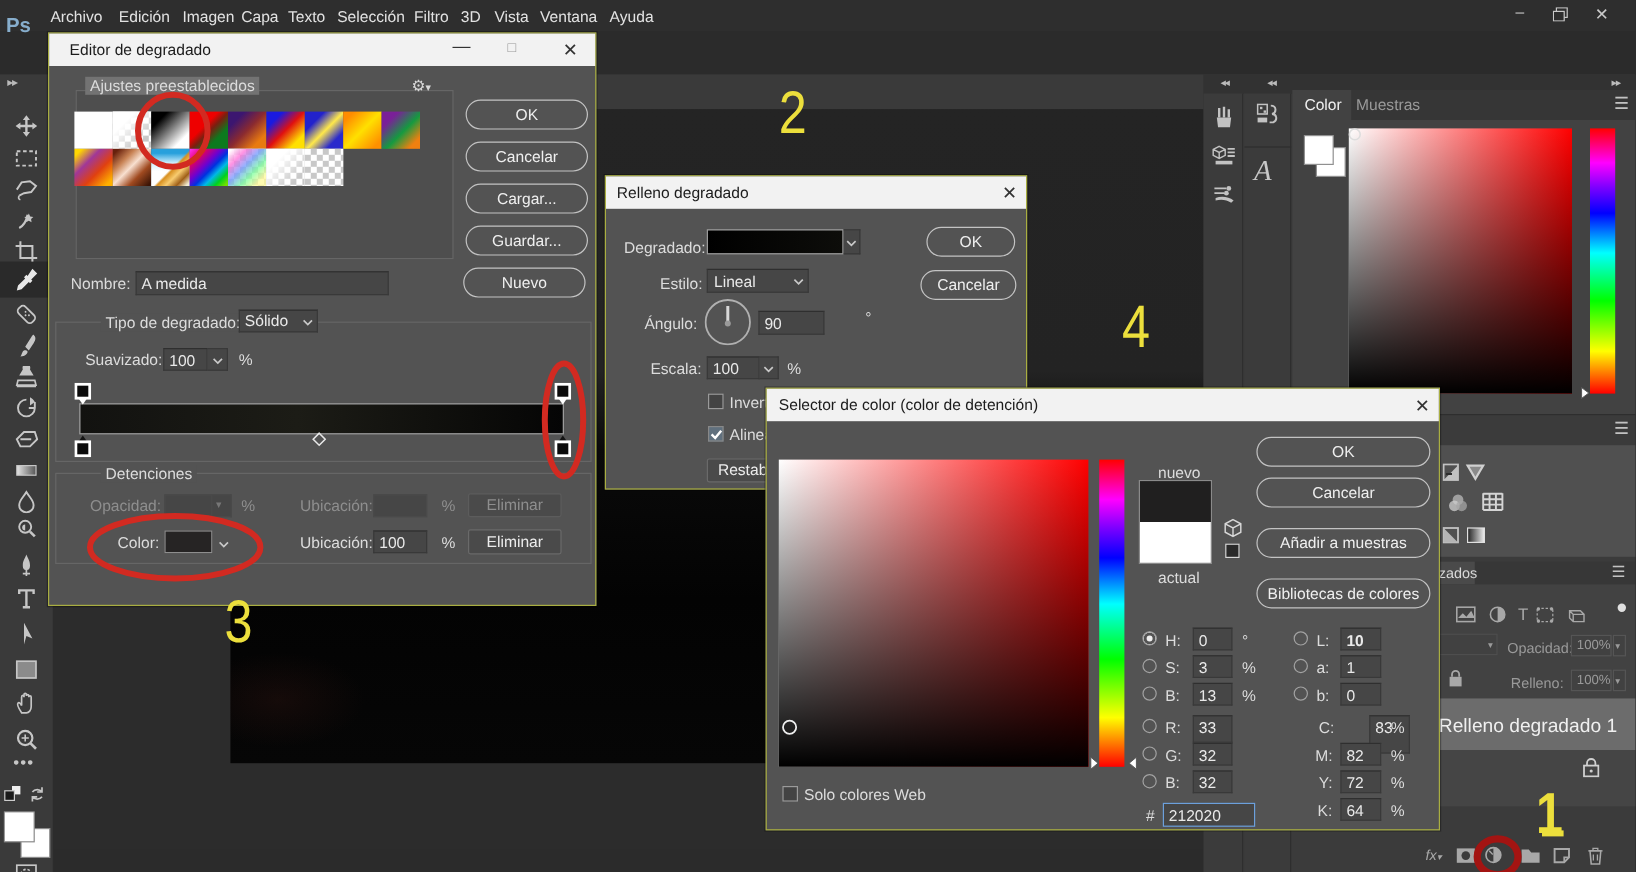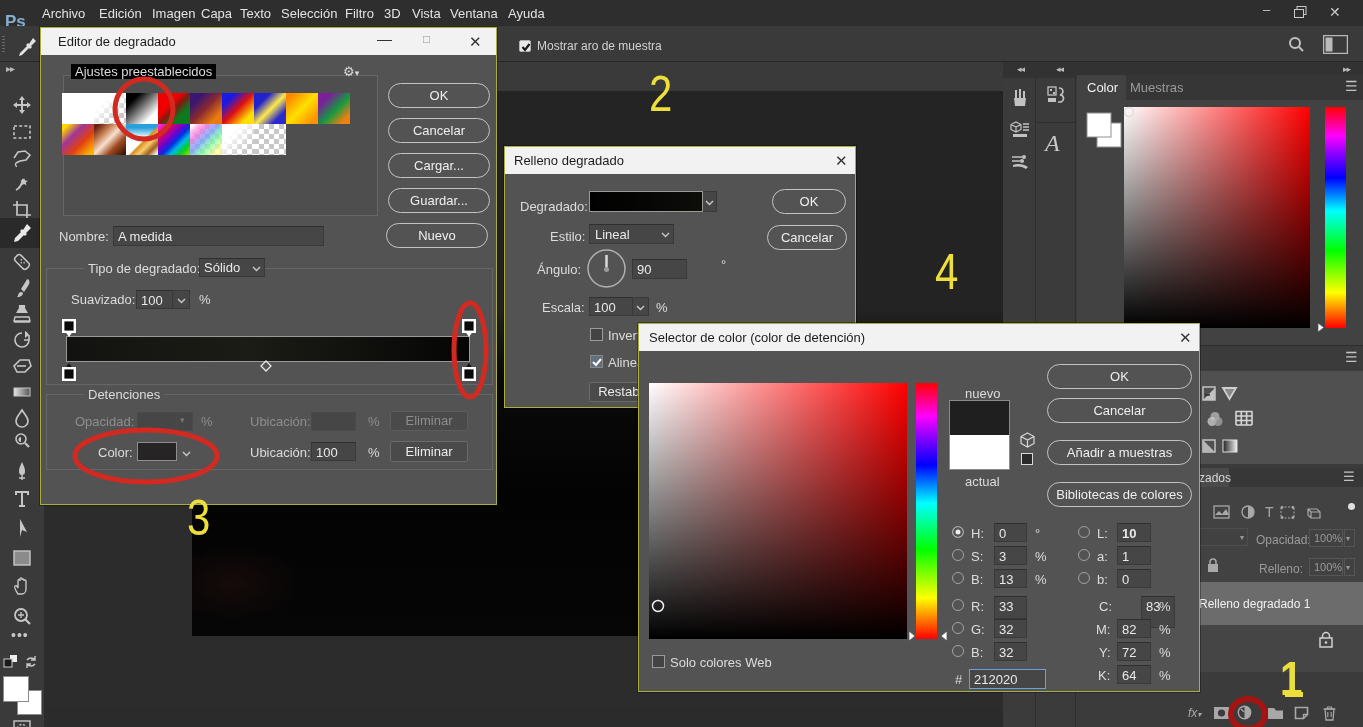--- a/index.html
+++ b/index.html
@@ -67,39 +67,20 @@
     <span class="mi" style="left:412px;">Vista</span>
     <span class="mi" style="left:450px;">Ventana</span>
     <span class="mi" style="left:508px;">Ayuda</span>
     <span class="mi" style="left:1263px; top:2px; color:#c9c9c9;">–</span>
     <svg class="mi" style="left:1294px; top:6px;" width="13" height="12" viewBox="0 0 13 12">
         <rect x="3" y="0.5" width="9" height="8" fill="none" stroke="#c9c9c9"></rect>
         <rect x="0.5" y="3.5" width="9" height="8" fill="#2e2e2e" stroke="#c9c9c9"></rect>
       </svg>
     <span class="mi" style="left:1329px; top:4px; color:#c9c9c9; font-size:14px;">✕</span>
   </div>
-  <div id="optionsbar">
-    <svg style="position:absolute; left:16px; top:10px;" width="22" height="22" viewBox="0 0 22 22">
-        <path d="M17 2 l3 3 -5 5 1 1 -2 2 -1-1 -7 7 -3 1 1-3 7-7 -1-1 2-2 1 1z" fill="#e2e2e2"></path>
-      </svg>
-    <div style="position:absolute; left:2px; top:10px; width:3px; height:18px; background:repeating-linear-gradient(180deg,#6a6a6a 0 1px,#3a3a3a 1px 3px);"></div>
-    <div class="chk" style="left:519px; top:14px; width:12px; height:12px; background:#e9e9e9; border-color:#b0b0b0; border-radius:2px;"></div>
-    <svg style="position:absolute; left:520px; top:15px;" width="12" height="12" viewBox="0 0 12 12">
-        <path d="M2.5 6 l2.5 3 4.5-6" stroke="#1a1a1a" stroke-width="2.2" fill="none"></path>
-      </svg>
-    <span class="lbl" style="left:537px; top:13px; font-size:12px; color:#d2d2d2;">Mostrar aro de muestra</span>
-    <svg style="position:absolute; left:1288px; top:10px;" width="17" height="17" viewBox="0 0 17 17">
-        <circle cx="7" cy="7" r="5" fill="none" stroke="#c2c2c2" stroke-width="2"></circle>
-        <path d="M11 11 l4 4" stroke="#c2c2c2" stroke-width="2"></path>
-      </svg>
-    <svg style="position:absolute; left:1323px; top:9px;" width="25" height="19" viewBox="0 0 25 19">
-        <rect x="0.5" y="0.5" width="24" height="18" fill="none" stroke="#b9b9b9" stroke-width="1.5"></rect>
-        <rect x="2.5" y="2.5" width="7" height="14" fill="#b9b9b9"></rect>
-      </svg>
-  </div>
   <div id="tabstrip"></div>
   <div id="toolbar">
     <span style="position:absolute; left:6px; top:1px; color:#b9b9b9; font-size:10px; letter-spacing:-1px;">▸▸</span>
     <svg class="ti" style="top:33px;" viewBox="0 0 20 20">
         <path d="M10 1 L13 5 H11 V9 H15 V7 L19 10 L15 13 V11 H11 V15 H13 L10 19 L7 15 H9 V11 H5 V13 L1 10 L5 7 V9 H9 V5 H7 Z" fill="#c6c6c6"></path>
       </svg>
     <svg class="ti" style="top:60px;" viewBox="0 0 20 20">
         <rect x="2" y="4" width="16" height="12" fill="none" stroke="#c6c6c6" stroke-width="1.6" stroke-dasharray="3 2.2"></rect>
       </svg>
     <svg class="ti" style="top:86px;" viewBox="0 0 20 20">
@@ -313,21 +294,21 @@
     <svg style="position:absolute; left:204px; top:496px;" width="12" height="15" viewBox="0 0 12 15">
         <rect x="1" y="6" width="10" height="8" fill="#a8a8a8"></rect>
         <path d="M3 6 V4 a3 3 0 0 1 6 0 V6" fill="none" stroke="#a8a8a8" stroke-width="1.5"></path>
       </svg>
     <span style="position:absolute; left:256px; top:500px; color:#9a9a9a; font-size:12px;">Relleno:</span>
     <div style="position:absolute; left:306px; top:496px; width:34px; height:18px; background:#414141; border:1px solid #555; color:#9a9a9a; font-size:11px; padding:2px 0 0 4px;">100%</div>
     <div style="position:absolute; left:341px; top:496px; width:11px; height:18px; background:#414141; border:1px solid #555;">
         <span style="position:absolute; left:1px; top:4px; font-size:8px; color:#9a9a9a;">▾</span>
       </div>
     <div style="position:absolute; left:192px; top:520px; width:168px; height:43px; background:#6c6c6c;">
-      <span style="position:absolute; left:4px; top:15px; color:#f0f0f0; font-size:12px;">Relleno degradado 1</span>
+      <span style="position:absolute; left:4px; top:15px; color:#f0f0f0; font-size:16px;">Relleno degradado 1</span>
     </div>
     <div style="position:absolute; left:192px; top:563px; width:168px; height:47px; background:#454545;">
       <svg style="position:absolute; left:124px; top:6px;" width="14" height="17" viewBox="0 0 14 17">
           <rect x="1" y="7" width="12" height="9" fill="none" stroke="#d0d0d0" stroke-width="1.5"></rect>
           <path d="M3.5 7 V5 a3.5 3.5 0 0 1 7 0 V7" fill="none" stroke="#d0d0d0" stroke-width="1.5"></path>
           <circle cx="7" cy="11.5" r="1.3" fill="#d0d0d0"></circle>
         </svg>
     </div>
     <div style="position:absolute; left:185px; top:640px; width:175px; height:25px;">
       <span style="position:absolute; left:0px; top:4px; color:#a8a8a8; font-size:12px; font-style:italic;">fx<span style="font-size:8px;">▾</span></span>
@@ -354,21 +335,21 @@
     </div>
   </div>
   <div class="dlg" id="dlgGE" style="left:40px; top:27px; width:457px; height:478px; z-index:20;">
     <div class="dlg-title">
         <span style="position:absolute; left:17px; top:6px;">Editor de degradado</span>
       <span style="position:absolute; left:336px; top:2px; color:#333; font-size:15px;">—</span>
       <span style="position:absolute; left:382px; top:4px; color:#999; font-size:12px;">□</span>
       <span class="titX" style="left:428px;">✕</span>
     </div>
     <div class="grp" style="left:22px; top:47px; width:315px; height:141px; background:#4e4e4e;"></div>
-    <span class="lbl" style="left:30px; top:36px; background:#000000; padding:0 4px;">Ajustes preestablecidos</span>
+    <span class="lbl" style="left:30px; top:36px; background:#737373; padding:0 4px;">Ajustes preestablecidos</span>
     <span style="position:absolute; left:302px; top:36px; color:#d8d8d8; font-size:13px;">⚙<span style="font-size:9px;">▾</span></span>
     <div id="presets" style="position:absolute; left:21px; top:65px; width:290px; height:63px;">
       <span class="sw" style="left:0; top:0; background:#fff;"></span>
       <span class="sw checker" style="left:32px; top:0;">
           <span style="position:absolute;inset:0;background:linear-gradient(135deg,#fff 30%,rgba(255,255,255,0) 78%);"></span>
         </span>
       <span class="sw" style="left:64px; top:0; background:linear-gradient(135deg,#000 22%,#fff 78%);"></span>
       <span class="sw" style="left:96px; top:0; background:linear-gradient(135deg,#ee0000 38%,#7a1f10 52%,#0c7a1e 72%);"></span>
       <span class="sw" style="left:128px; top:0; background:linear-gradient(135deg,#3c1670 22%,#8a2a30 50%,#e87a10 80%);"></span>
       <span class="sw" style="left:160px; top:0; background:linear-gradient(135deg,#1a1ae0 22%,#e01010 50%,#ffe000 80%);"></span>

